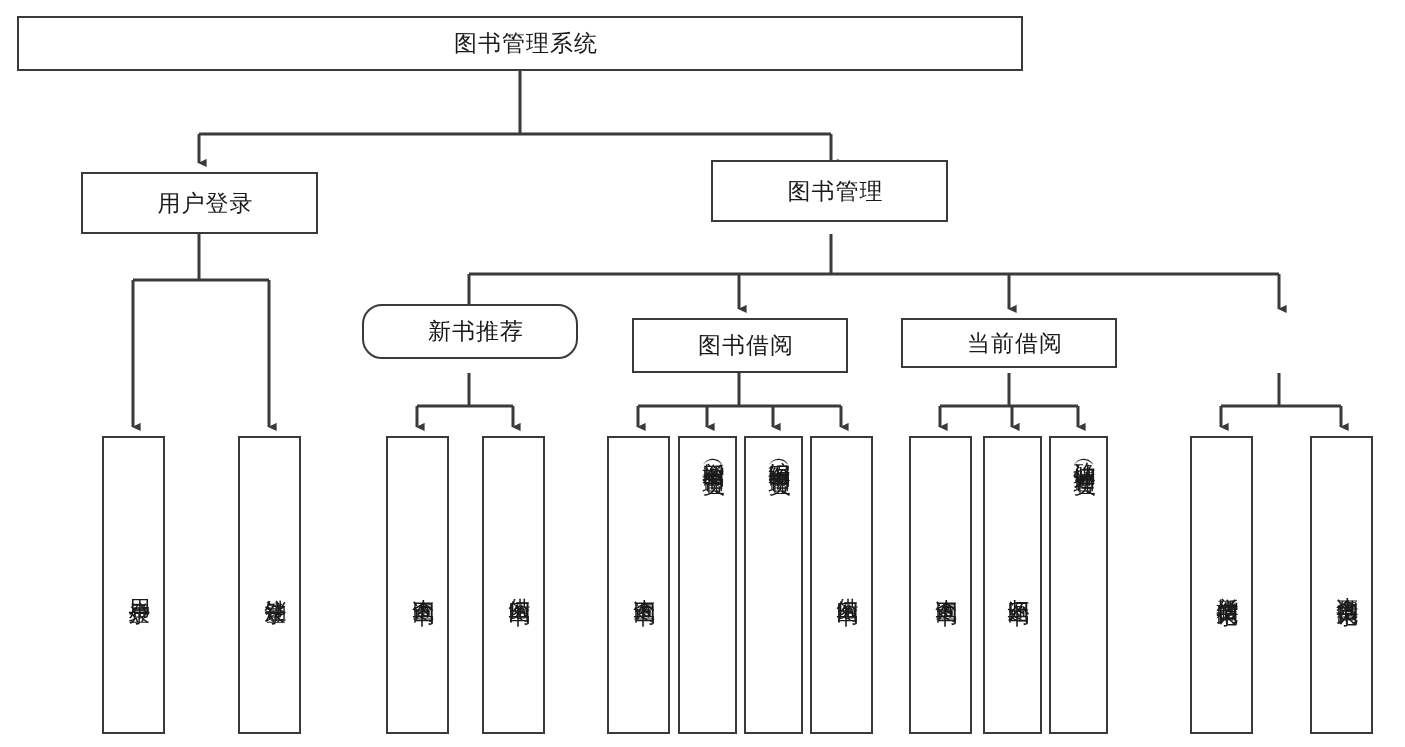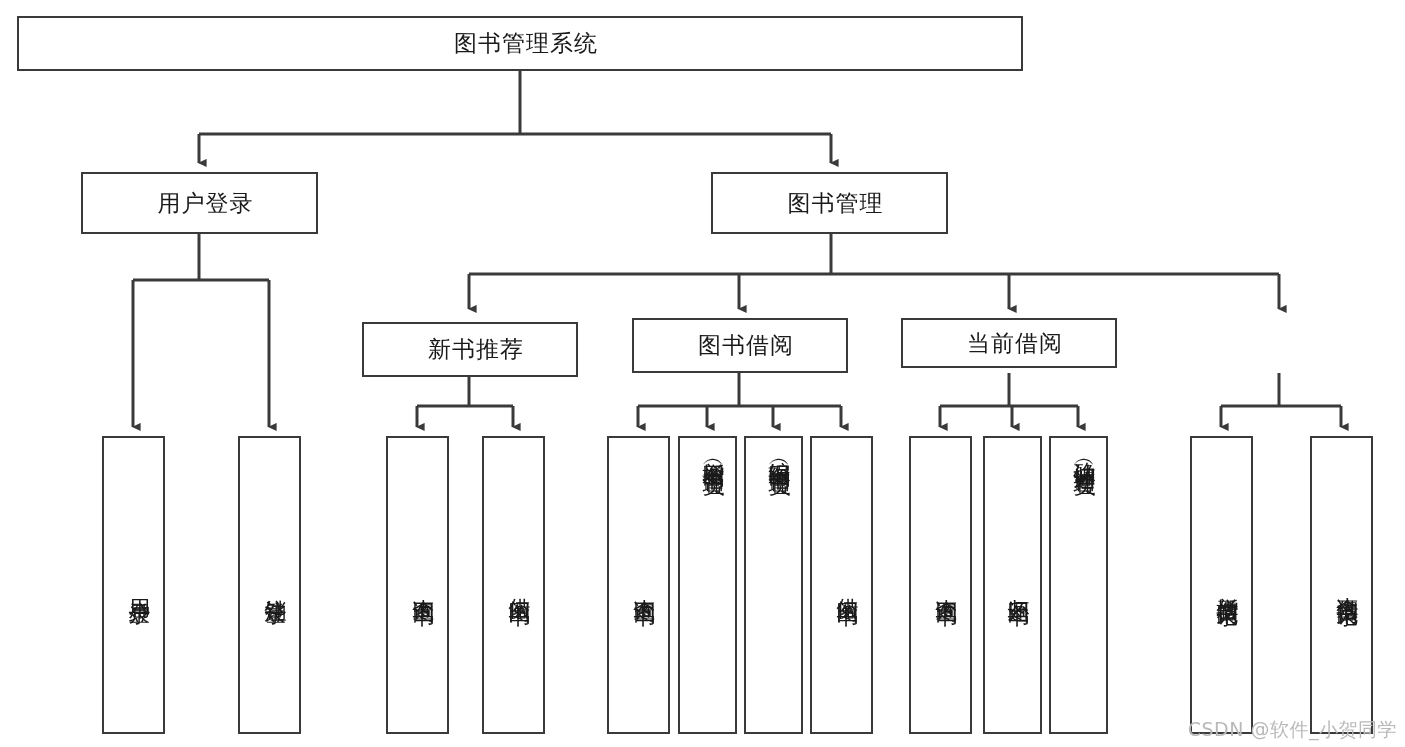--- a/index.html
+++ b/index.html
@@ -122,25 +122,25 @@
     </g>
   </svg>
 
   <div class="node horiz" style="left:17px;top:16px;width:1006px;height:55px;">
     <span>图书管理系统</span>
   </div>
 
   <div class="node horiz" style="left:81px;top:172px;width:237px;height:62px;">
     <span>用户登录</span>
   </div>
-  <div class="node horiz" style="left:711px;top:172px;width:237px;height:62px;">
+  <div class="node horiz" style="left:711px;top:160px;width:237px;height:62px;">
     <span>图书管理</span>
   </div>
 
-  <div class="node horiz" style="left:362px;top:322px;width:216px;height:55px;">
+  <div class="node horiz" style="left:362px;top:304px;width:216px;height:55px;border-radius:20px;">
     <span>新书推荐</span>
   </div>
   <div class="node horiz" style="left:632px;top:318px;width:216px;height:55px;">
     <span>图书借阅</span>
   </div>
   <div class="node horiz" style="left:901px;top:318px;width:216px;height:50px;">
     <span>当前借阅</span>
   </div>
 
   <div class="node leaf centered" style="left:102px;top:436px;width:63px;height:298px;">
@@ -180,15 +180,14 @@
     <span class="vtext">确认归还（管理员）</span>
   </div>
 
   <div class="node leaf centered" style="left:1190px;top:436px;width:63px;height:298px;">
     <span class="vtext">新增借阅记录</span>
   </div>
   <div class="node leaf centered" style="left:1310px;top:436px;width:63px;height:298px;">
     <span class="vtext">查询借阅记录</span>
   </div>
 
-  <div id="watermark">CSDN @软件_小贺同学</div>
 
 </div>
 
 </body></html>

